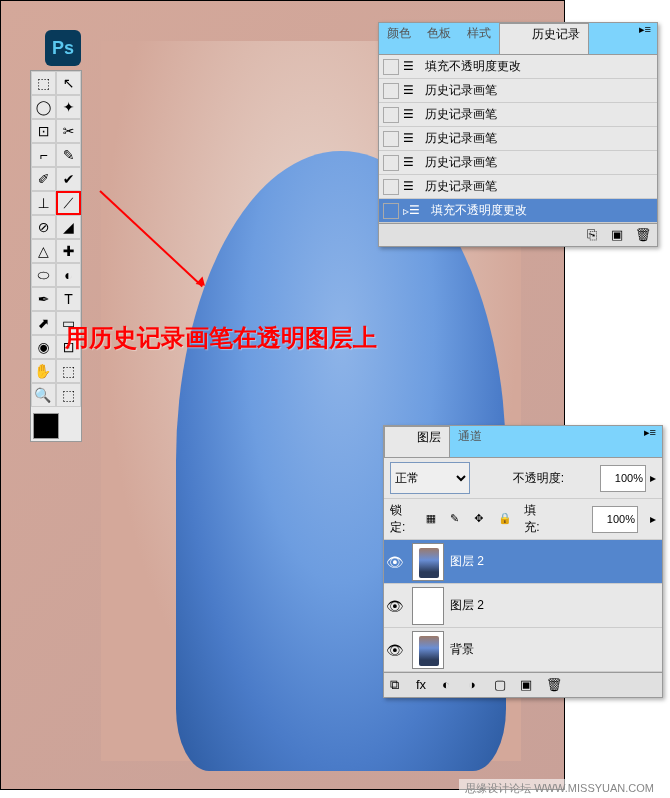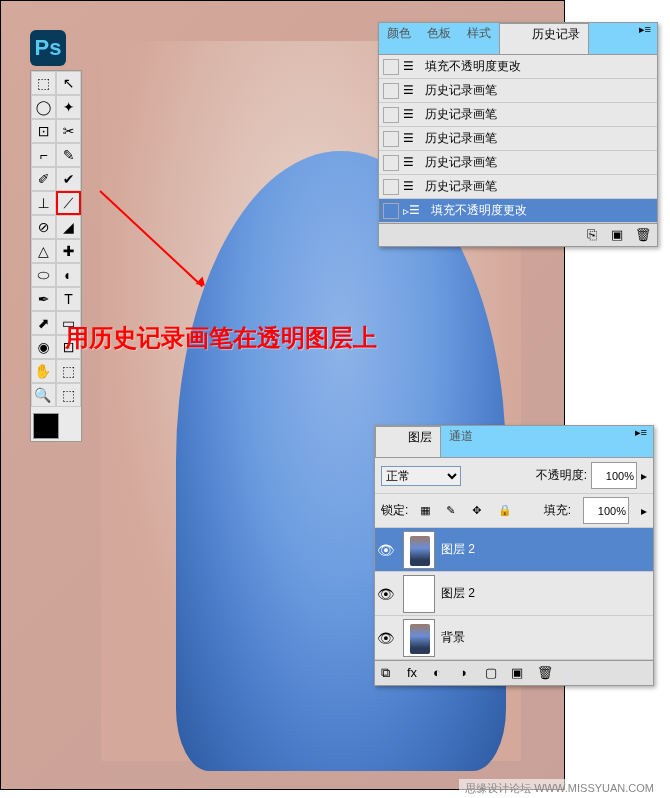--- a/index.html
+++ b/index.html
@@ -1,44 +1,44 @@
 <!DOCTYPE html>
 <html><head>
   <meta charset="utf-8">
   <style>
     * { margin: 0; padding: 0; box-sizing: border-box; font-family: "Microsoft YaHei", sans-serif; }
     body { width: 670px; height: 798px; background: #fff; position: relative; overflow: hidden; }
     .canvas-area { position: absolute; top: 0; left: 0; width: 565px; height: 790px; background: linear-gradient(135deg, #d4a89a 0%, #c9a198 100%); border: 1px solid #000; }
     .canvas-image { position: absolute; top: 40px; left: 100px; width: 420px; height: 720px; background: radial-gradient(ellipse at 50% 35%, #e8d5cc 0%, #d4a89a 70%); }
     .person-body { position: absolute; top: 110px; left: 75px; width: 330px; height: 620px; background: radial-gradient(ellipse at 50% 30%, #8eb4e8 0%, #6d9de0 40%, #4a7bc8 70%, #2c5aa0 100%); border-radius: 50% 50% 10% 10%; }
-    .ps-icon { position: absolute; top: 30px; left: 30px; width: 36px; height: 36px; background: #083a5a; border-radius: 6px; color: #5bc8f0; font-size: 22px; font-weight: bold; text-align: center; line-height: 36px; }
+    .ps-icon { position: absolute; top: 30px; left: 45px; width: 36px; height: 36px; background: #083a5a; border-radius: 6px; color: #5bc8f0; font-size: 18px; font-weight: bold; text-align: center; line-height: 36px; }
     .tools-panel { position: absolute; top: 70px; left: 30px; width: 52px; background: #eaeaea; border: 1px solid #999; }
     .tool-row { display: flex; }
     .tool-cell { width: 26px; height: 24px; border: 1px solid #ccc; background: #e8e8e8; display: flex; align-items: center; justify-content: center; font-size: 14px; cursor: pointer; }
     .tool-cell.highlighted { border: 2px solid #f00; }
     .color-swatches { display: flex; flex-direction: column; margin-top: 4px; }
     .swatch-black { width: 26px; height: 26px; background: #000; border: 1px solid #999; margin: 2px; }
     .annotation-text { position: absolute; top: 320px; left: 65px; font-size: 24px; color: #f00; font-weight: bold; line-height: 1.5; text-shadow: 1px 1px 1px rgba(255,255,255,0.4); }
     .arrow-line { position: absolute; top: 190px; left: 100px; width: 140px; height: 2px; background: #f00; transform: rotate(43deg); transform-origin: left center; }
     .arrow-head { position: absolute; top: 278px; left: 198px; width: 0; height: 0; border-left: 8px solid #f00; border-top: 5px solid transparent; border-bottom: 5px solid transparent; transform: rotate(43deg); }
     .history-panel { position: absolute; top: 22px; right: 12px; width: 280px; background: #e8e8e8; border: 1px solid #999; box-shadow: 2px 2px 4px rgba(0,0,0,0.3); }
     .panel-tabs { display: flex; background: #7dd3fc; border-bottom: 1px solid #999; height: 32px; }
     .panel-tab { padding: 2px 8px; font-size: 12px; color: #555; cursor: pointer; }
     .panel-tab.active { background: #e8e8e8; color: #000; border: 1px solid #999; border-bottom: none; padding-left: 32px; }
     .panel-close { margin-left: auto; padding: 0 6px; cursor: pointer; font-size: 11px; }
     .history-item { display: flex; align-items: center; height: 24px; padding: 0 4px; border-bottom: 1px solid #ccc; font-size: 12px; }
     .history-item.selected { background: #5486cd; color: #fff; }
     .history-vis { width: 16px; height: 16px; border: 1px solid #aaa; margin-right: 4px; }
     .history-icon { width: 16px; height: 16px; margin-right: 6px; font-size: 12px; }
     .panel-footer { display: flex; justify-content: flex-end; padding: 3px 6px; gap: 8px; background: #e0e0e0; border-top: 1px solid #999; }
     .footer-icon { width: 16px; height: 16px; cursor: pointer; font-size: 13px; }
-    .layers-panel { position: absolute; top: 425px; right: 16px; width: 280px; background: #e8e8e8; border: 1px solid #999; box-shadow: 2px 2px 4px rgba(0,0,0,0.3); }
+    .layers-panel { position: absolute; top: 425px; right: 7px; width: 280px; background: #e8e8e8; border: 1px solid #999; box-shadow: 2px 2px 4px rgba(0,0,0,0.3); }
     .layer-opts { display: flex; align-items: center; padding: 4px 6px; font-size: 12px; gap: 4px; border-bottom: 1px solid #ccc; }
-    .blend-select { width: 80px; height: 20px; font-size: 12px; border: 1px solid #7a98bf; }
-    .opacity-input { width: 46px; height: 27px; font-size: 11px; border: 1px solid #999; text-align: right; padding-right: 2px; }
+    .blend-select { width: 80px; height: 32px; font-size: 12px; border: 1px solid #7a98bf; }
+    .opacity-input { width: 46px; height: 27px; font-size: 11px; border: 1px solid #999; text-align: right; padding-right: 2px; margin-left: 32px; }
     .lock-row { display: flex; align-items: center; padding: 3px 6px; font-size: 12px; gap: 12px; border-bottom: 1px solid #ccc; }
     .lock-icon { width: 14px; height: 14px; font-size: 11px; }
     .layer-item { display: flex; align-items: center; height: 44px; border-bottom: 1px solid #ccc; font-size: 12px; }
     .layer-item.selected { background: #5486cd; color: #fff; }
     .layer-vis { width: 22px; text-align: center; font-size: 14px; }
     .layer-thumb { width: 32px; height: 38px; background: #fff; border: 1px solid #888; margin: 0 6px; position: relative; }
     .layer-thumb-img { position: absolute; top: 4px; left: 6px; width: 20px; height: 30px; background: linear-gradient(#9c7a6a, #6a8ed4 40%, #2a3a5a 80%); border-radius: 2px; }
     .layers-footer { display: flex; justify-content: flex-start; padding: 4px 6px; gap: 10px; background: #e0e0e0; border-top: 1px solid #999; font-size: 13px; }
     .watermark { position: absolute; bottom: 0; right: 10px; font-size: 11px; color: #888; background: rgba(255,255,255,0.6); padding: 2px 6px; text-align: right; }
   </style>

